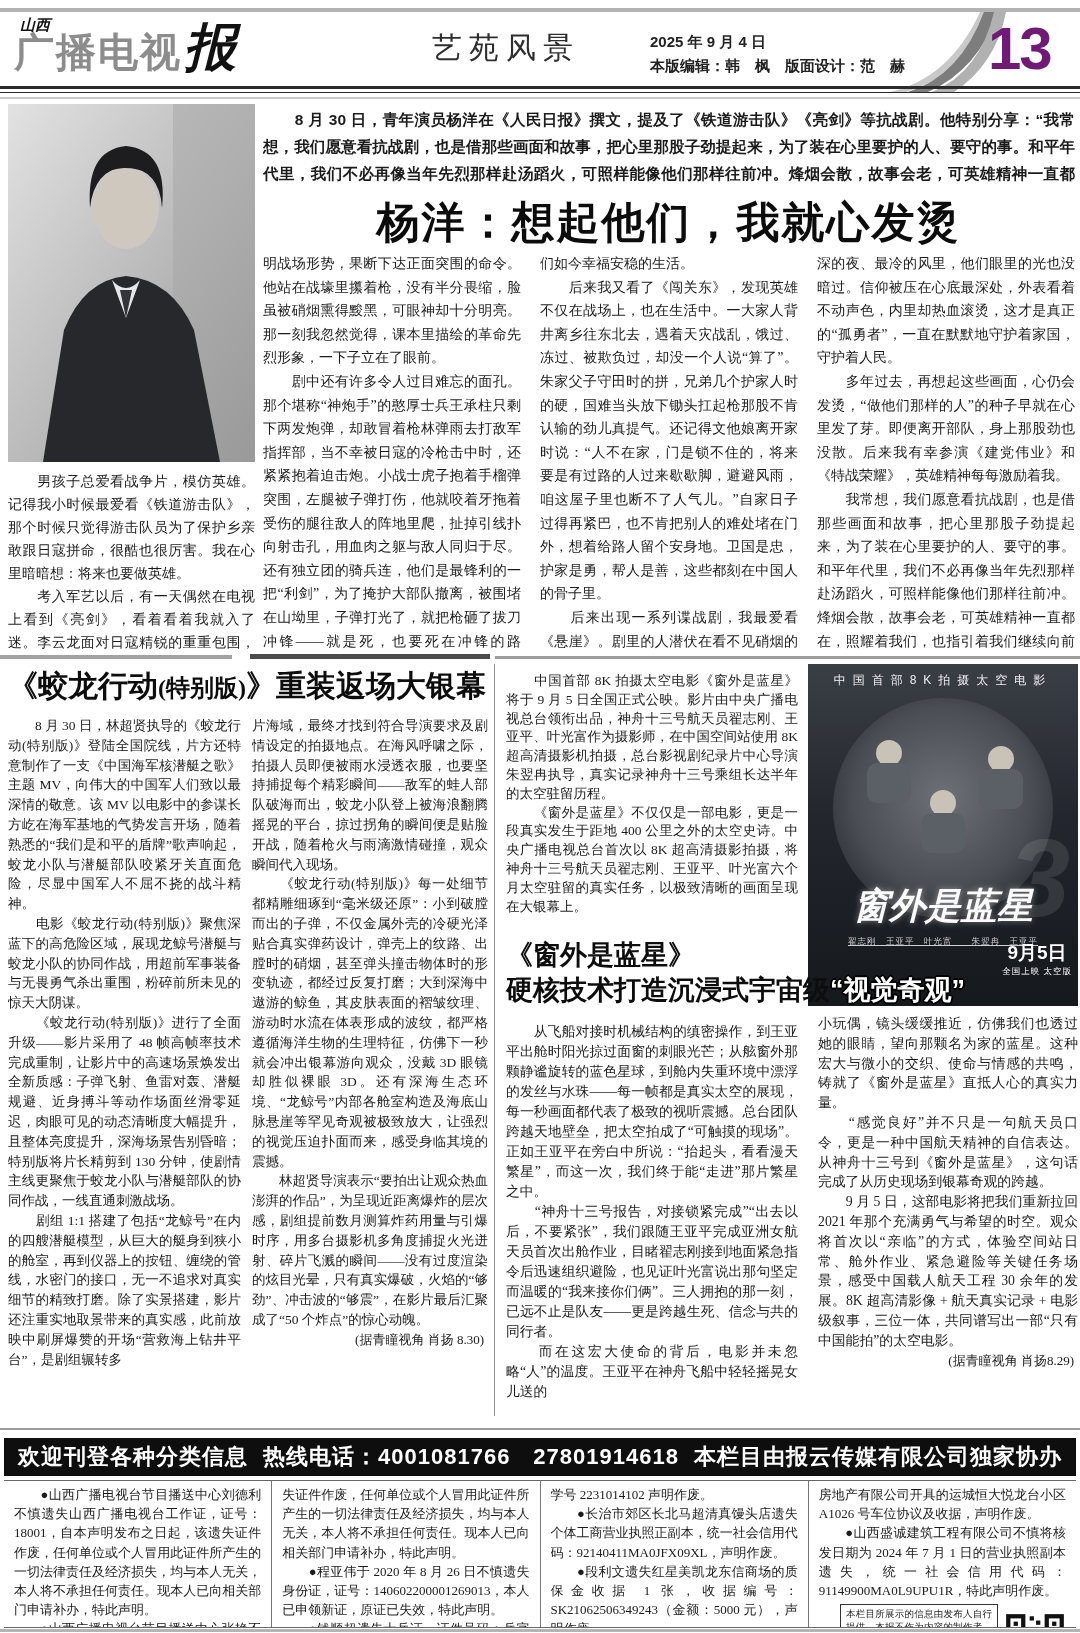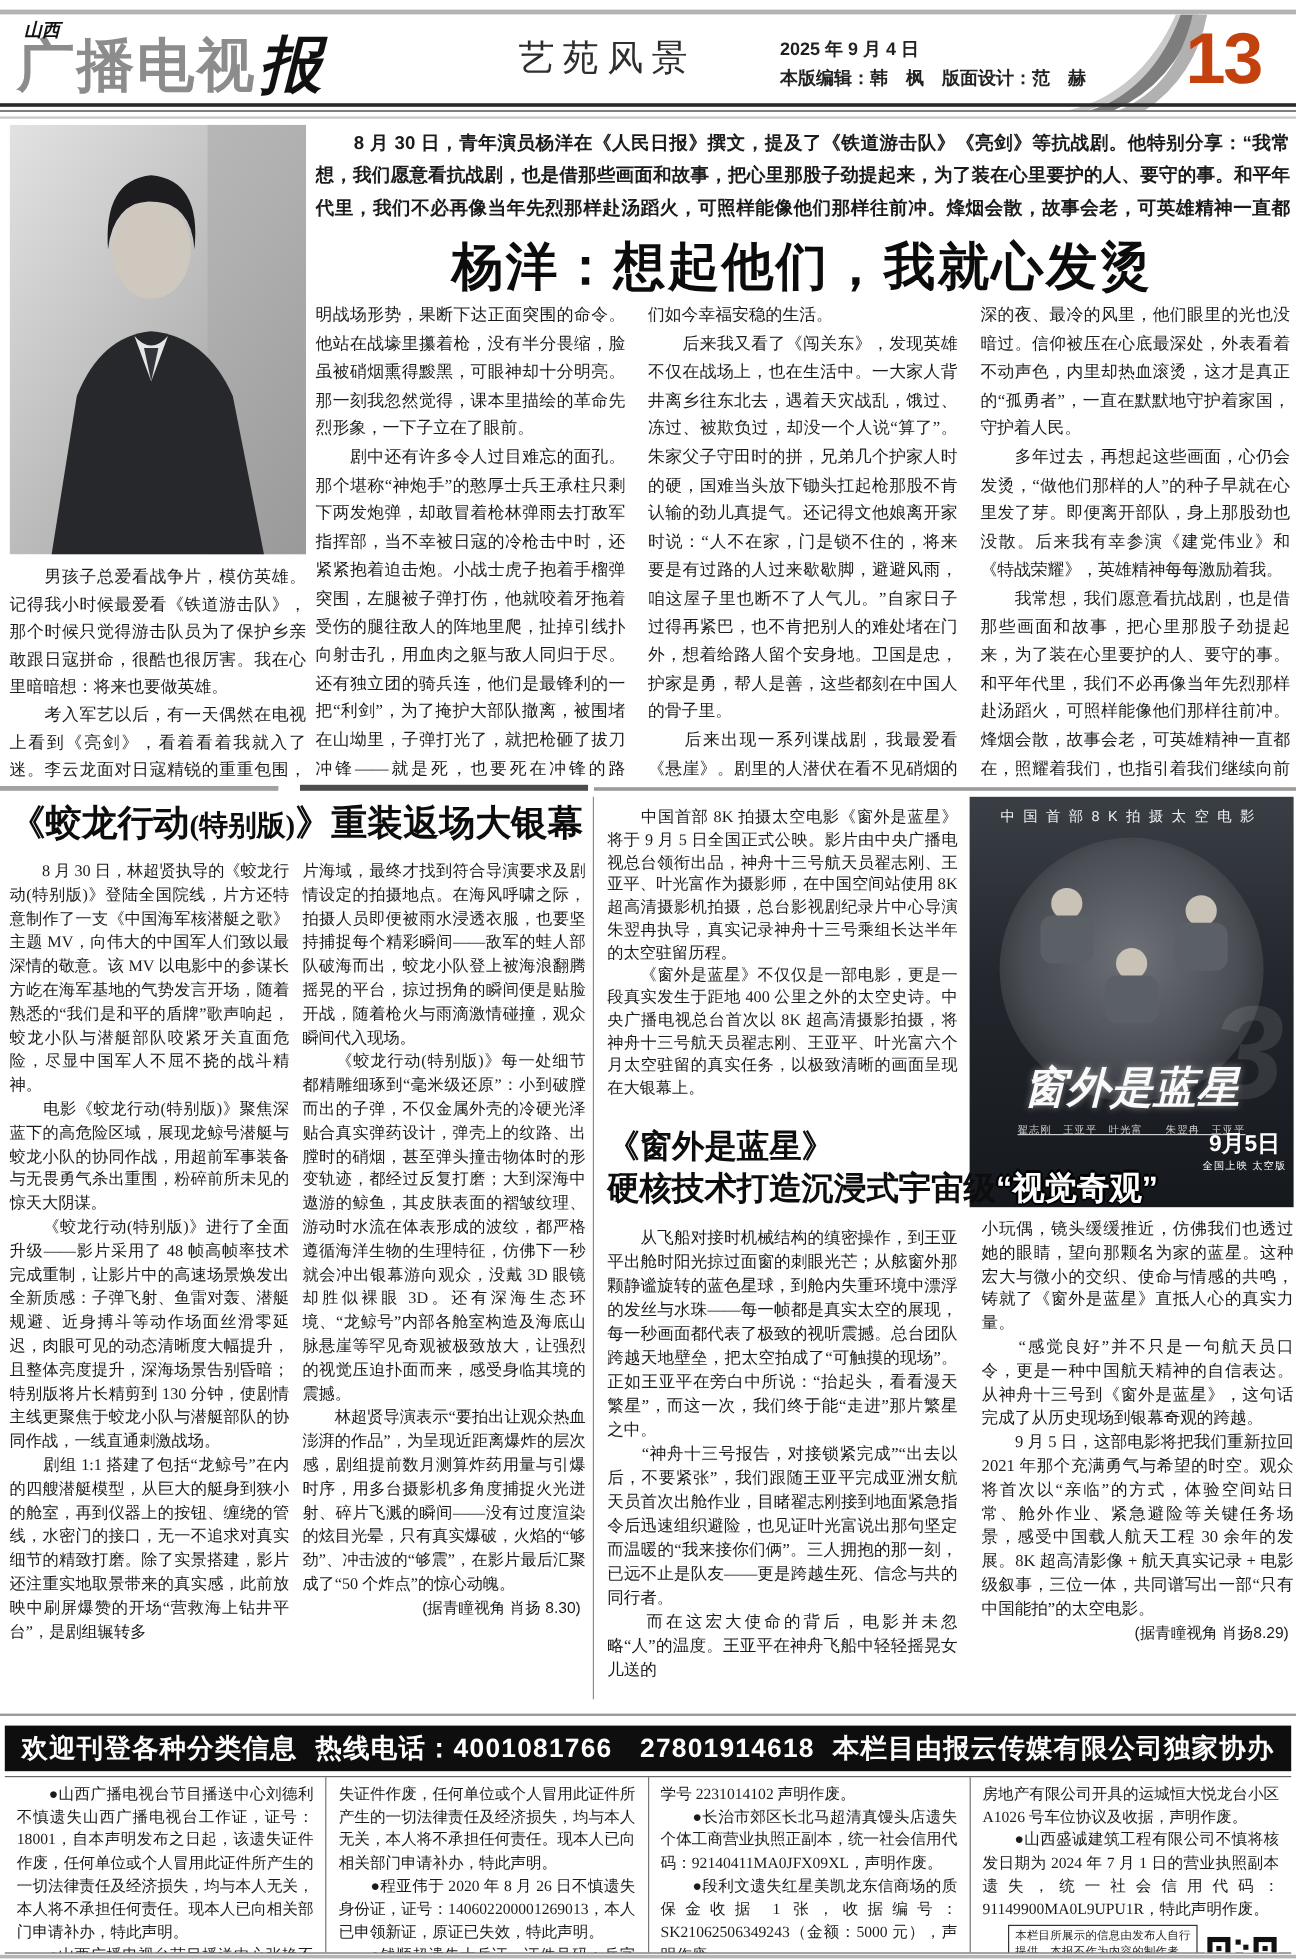--- a/index.html
+++ b/index.html
@@ -2,37 +2,37 @@
 <html><head>
 <meta charset="utf-8">
 <style>
   html,body{margin:0;padding:0;background:#ffffff;}
   body{width:1080px;height:1633px;position:relative;font-family:"Liberation Sans","DejaVu Sans",sans-serif;color:#1b1b1b;overflow:hidden;}
   .abs{position:absolute;}
   
   .topline{left:0;top:8px;width:1080px;height:4px;background:#b3b3b3;}
   .logo{left:14px;top:14px;display:flex;align-items:flex-end;}
   .logo .region{font-size:15px;font-weight:bold;color:#111;position:absolute;top:2px;left:6px;font-style:italic;}
-  .logo .gray{font-size:48px;font-weight:900;color:#8c8c8c;letter-spacing:2px;line-height:1;margin-top:18px;}
+  .logo .gray{font-size:40px;font-weight:900;color:#8c8c8c;letter-spacing:2px;line-height:1;margin-top:18px;}
   .logo .bao{font-size:52px;font-weight:900;color:#111;font-style:italic;font-family:"Liberation Serif","DejaVu Serif",serif;line-height:.9;margin-left:2px;}
   .section-title{left:432px;top:28px;font-size:30px;letter-spacing:7px;color:#2e2e2e;font-family:"Liberation Serif","DejaVu Serif",serif;font-weight:500;}
   .dateblock{left:650px;top:30px;font-size:15px;font-weight:bold;color:#222;line-height:1.6;}
-  .pageno{left:988px;top:14px;font-size:60px;font-weight:900;color:#c2410c;letter-spacing:-2px;}
+  .pageno{left:988px;top:14px;font-size:60px;font-weight:900;color:#701a75;letter-spacing:-2px;}
   .hrule1{left:0;top:86px;width:1080px;height:3px;background:#2a2a2a;}
   .hrule2{left:0;top:92px;width:1080px;height:1px;background:#2a2a2a;}
   .hrule3{left:0;top:97px;width:1080px;height:2px;background:#c9c9c9;}
   
   .photo{left:8px;top:104px;width:247px;height:358px;}
   .rail{left:8px;top:470px;width:247px;height:182px;font-family:"Liberation Serif","DejaVu Serif",serif;font-size:14px;line-height:23px;text-align:justify;overflow:hidden;}
   .lead-intro{left:263px;top:106px;width:812px;height:84px;font-size:15.5px;font-weight:bold;line-height:27px;text-align:justify;overflow:hidden;}
   .lead-headline{left:263px;top:194px;width:812px;text-align:center;font-size:43px;font-weight:900;letter-spacing:2px;color:#0c0c0c;}
   .lead-col{top:252px;width:258px;height:400px;font-family:"Liberation Serif","DejaVu Serif",serif;font-size:14px;line-height:23.6px;text-align:justify;overflow:hidden;}
   .lc1{left:263px;} .lc2{left:540px;} .lc3{left:817px;}
   .col p{margin:0;}
-  .attr{text-align:right;font-size:13px;padding-right:4px;font-family:Liberation Sans, sans-serif;}
+  .attr{text-align:right;font-size:13px;padding-right:4px;font-family:Liberation Serif, serif;}
   
   .div-a{left:0;top:655px;width:232px;height:4px;background:#a2a2a2;}
   .div-b{left:250px;top:654px;width:240px;height:5px;background:#4c4c4c;}
   .div-c{left:495px;top:656px;width:585px;height:3px;background:#9c9c9c;}
   .vrule-mid{left:494px;top:664px;width:1px;height:752px;background:#8f8f8f;}
   
   .jl-headline{left:6px;top:666px;width:482px;text-align:center;font-size:30px;font-weight:900;color:#0d0d0d;white-space:nowrap;}
   .jl-headline .tb{font-size:24px;font-weight:600;font-family:"Liberation Serif","DejaVu Serif",serif;}
   .jl-col{top:716px;height:694px;font-family:"Liberation Serif","DejaVu Serif",serif;font-size:13.5px;line-height:19.8px;text-align:justify;overflow:hidden;}
   .jl1{left:8px;width:233px;} .jl2{left:252px;width:236px;}

